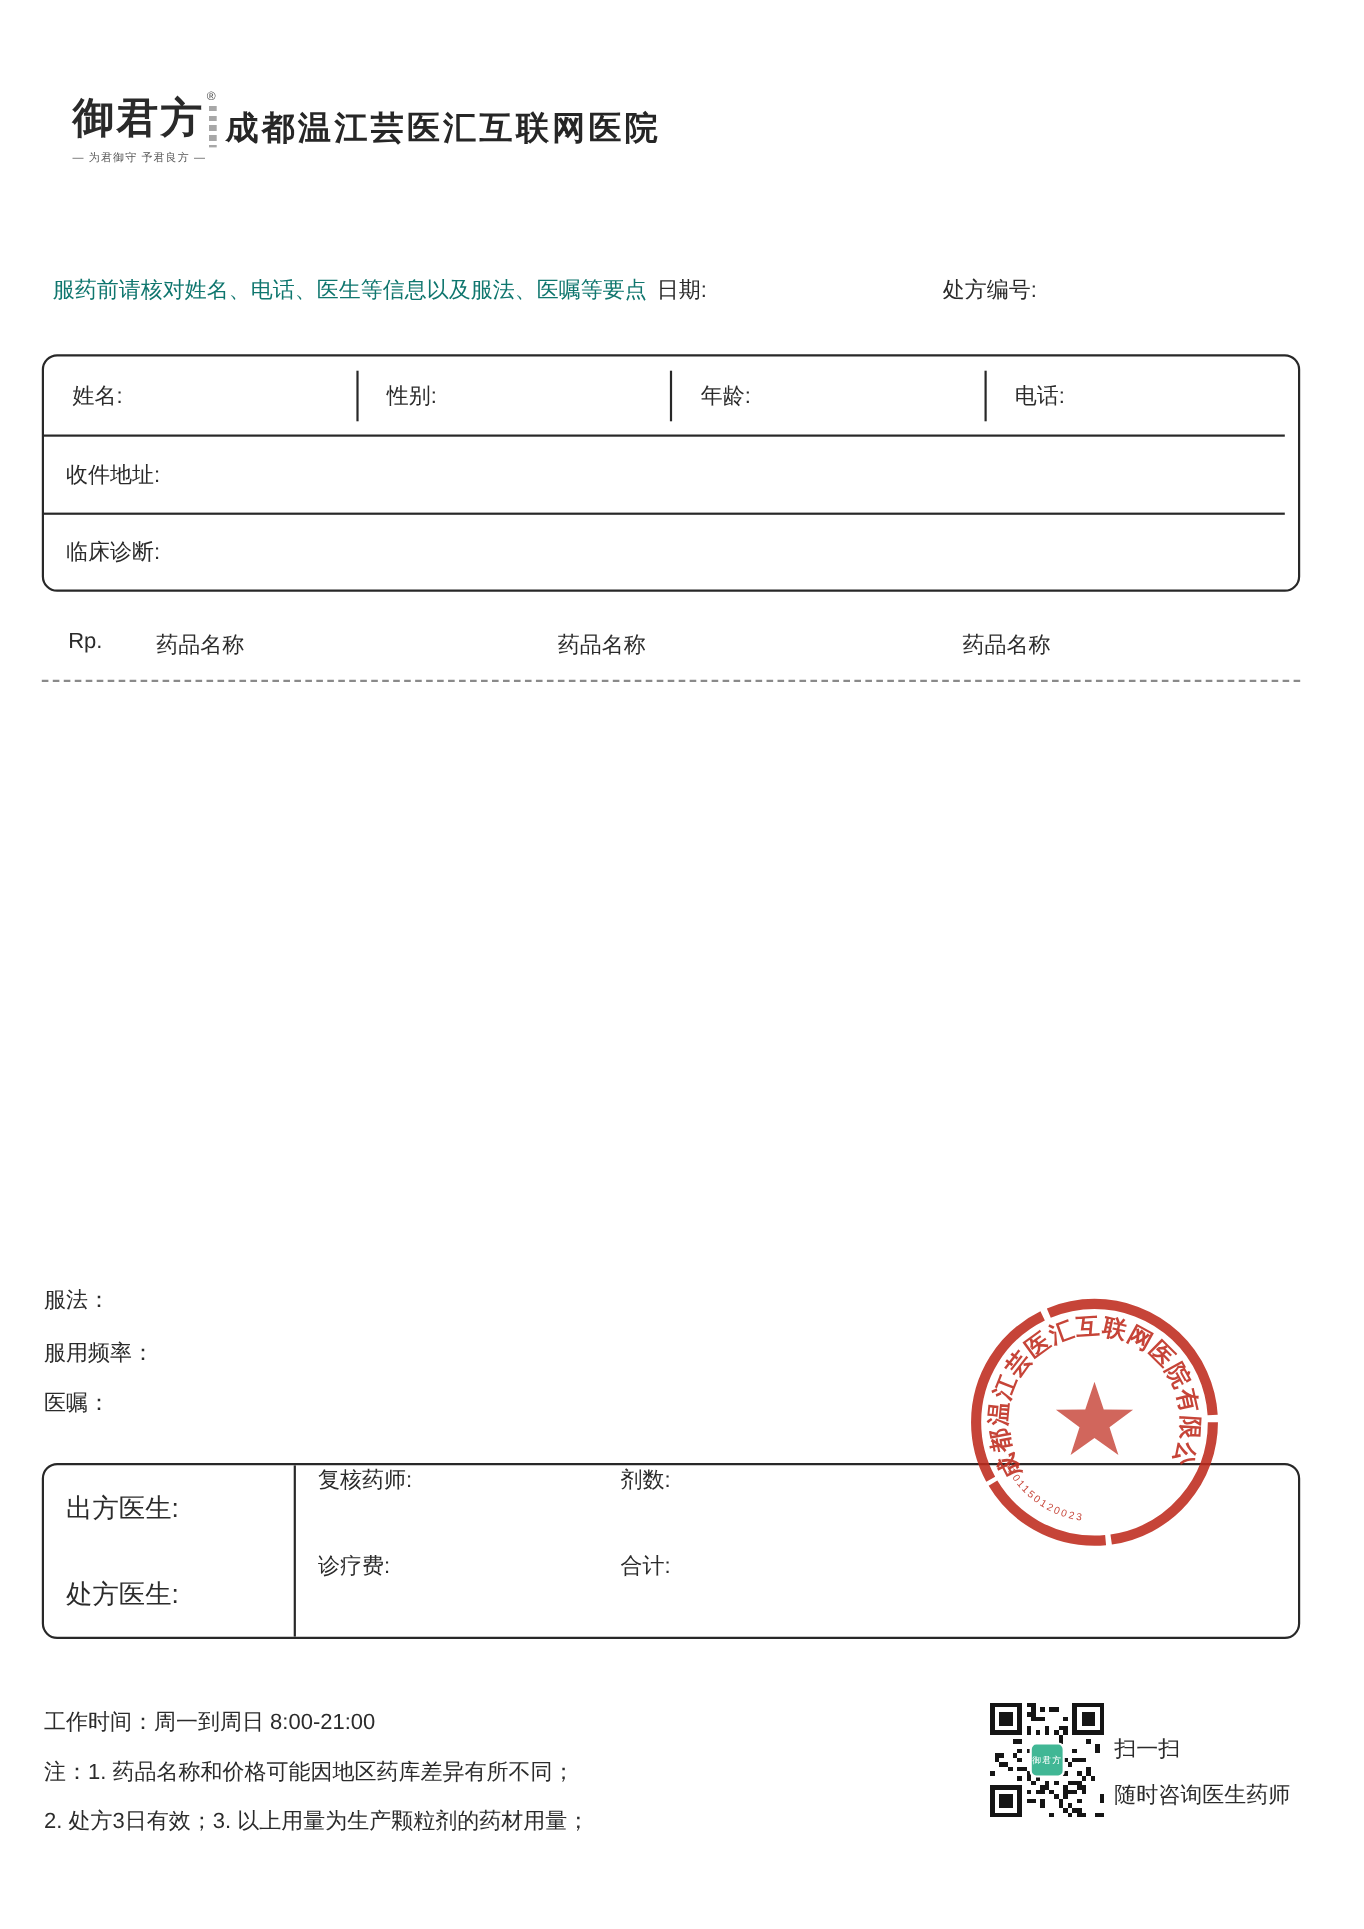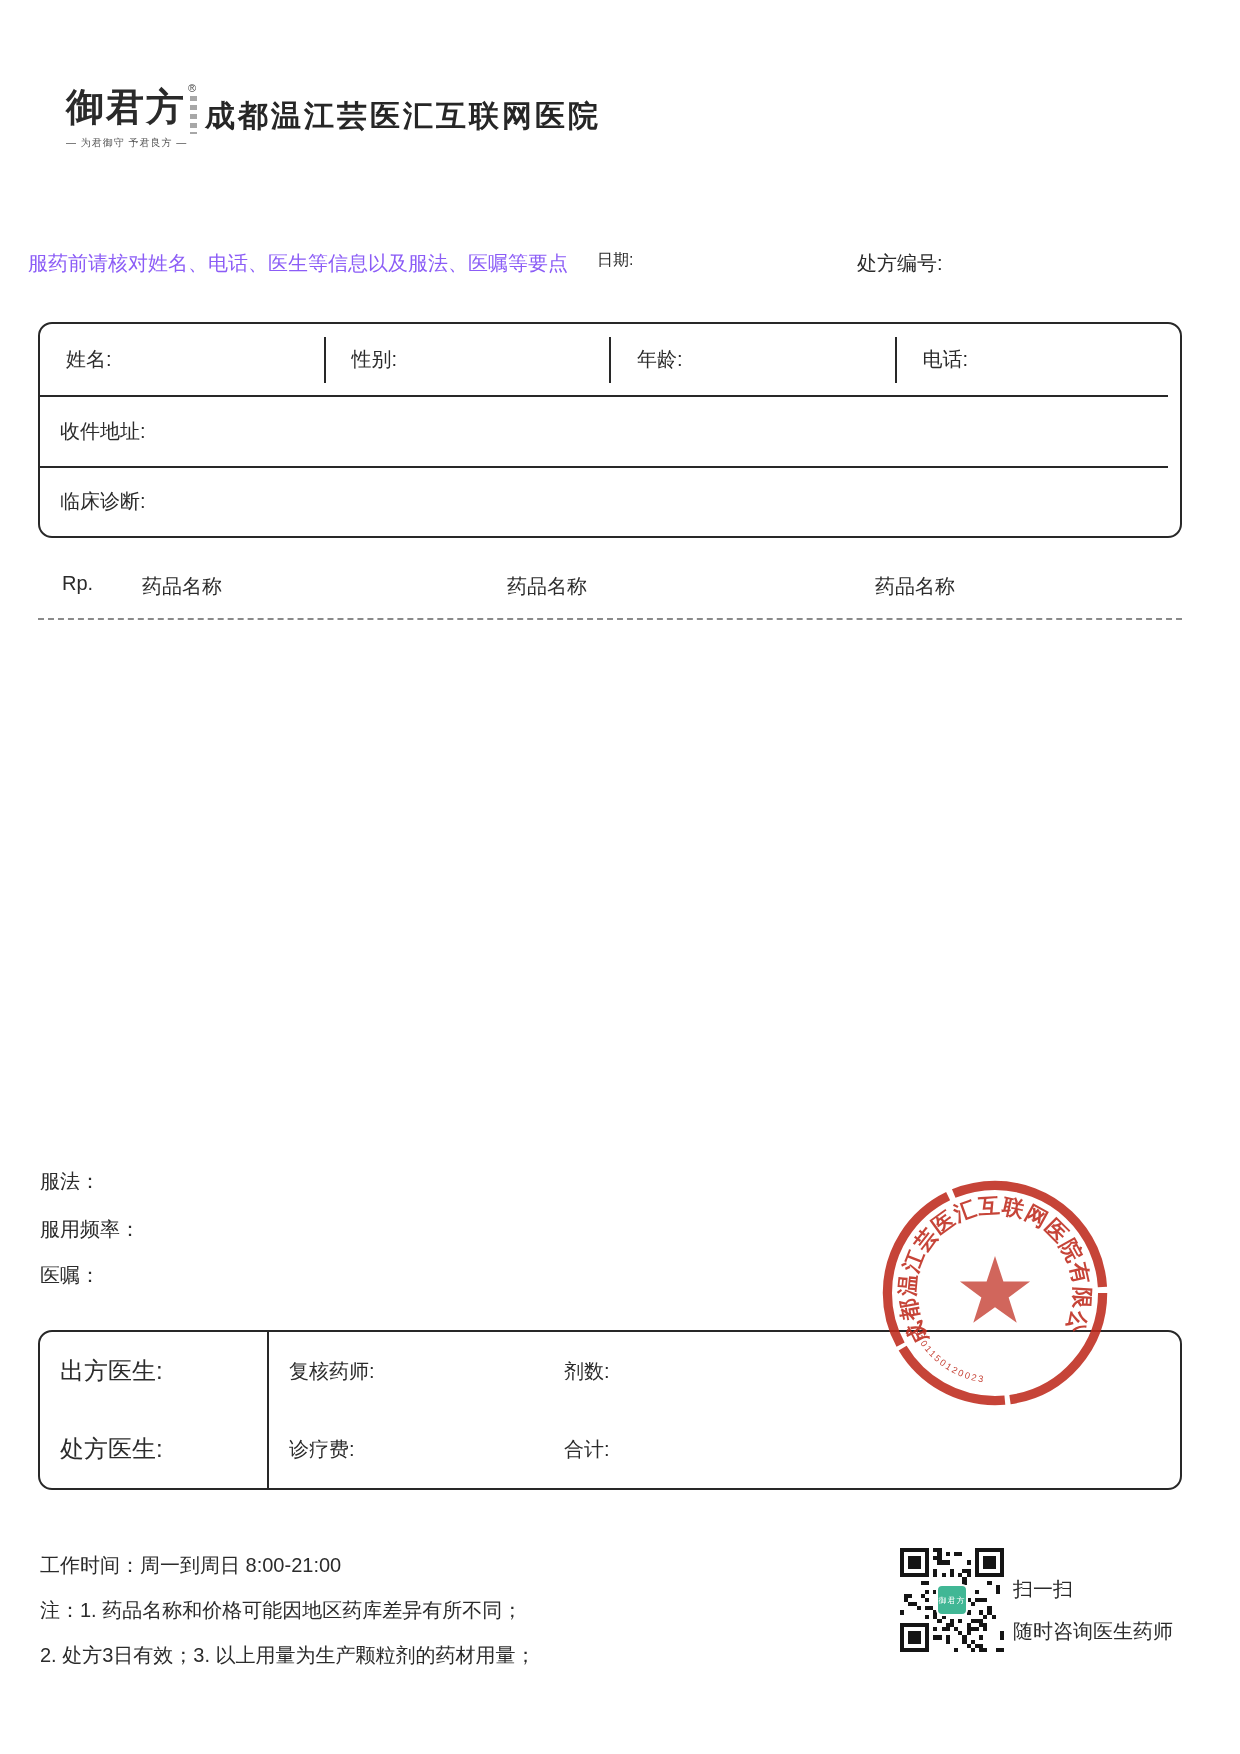--- a/index.html
+++ b/index.html
@@ -11,22 +11,22 @@
   .logo{position:absolute;left:66px;top:88px;width:130px;}
   .logo-text{font-family:"DejaVu Serif",serif;font-weight:bold;font-size:38px;
     letter-spacing:2px;color:#2a2a2a;line-height:1;}
   .logo-reg{position:absolute;left:122px;top:-6px;font-size:11px;color:#444;}
   .logo-seal-strip{position:absolute;left:124px;top:8px;width:7px;height:38px;
     background:repeating-linear-gradient(#8a8a8a 0 5px,transparent 5px 9px);opacity:.75;}
   .logo-tagline{margin-top:10px;font-size:10px;color:#555;letter-spacing:1px;white-space:nowrap;}
   .hospital-title{position:absolute;left:205px;top:96px;font-size:30px;font-weight:700;
     letter-spacing:3px;color:#262626;}
   
-  .notice-text{position:absolute;left:28px;top:250px;font-size:20px;color:#8b5cf6;}
-  .date-label{position:absolute;left:597px;top:250px;font-size:16px;text-align:center;}
+  .notice-text{position:absolute;left:48px;top:250px;font-size:20px;color:#0f766e;}
+  .date-label{position:absolute;left:597px;top:250px;font-size:20px;text-align:center;}
   .rxno-label{position:absolute;left:857px;top:250px;font-size:20px;}
   
   .patient-box{position:absolute;left:38px;top:322px;width:1144px;height:216px;
     border:2.5px solid #282828;border-radius:14px;box-sizing:border-box;
     display:flex;flex-direction:column;overflow:hidden;}
   .p-row1{display:flex;height:71px;align-items:stretch;}
   .p-cell{flex:1;display:flex;align-items:center;padding-left:26px;font-size:20px;}
   .vdiv{width:2px;background:#282828;height:46px;align-self:center;}
   .hline{border-top:2.5px solid #282828;margin-right:12px;}
   .p-row{flex:1;display:flex;align-items:center;padding-left:20px;font-size:20px;}
@@ -41,21 +41,21 @@
   
   .usage-method{position:absolute;left:40px;top:1168px;font-size:20px;}
   .usage-frequency{position:absolute;left:40px;top:1216px;font-size:20px;}
   .usage-advice{position:absolute;left:40px;top:1262px;font-size:20px;}
   
   .signoff-box{position:absolute;left:38px;top:1330px;width:1144px;height:160px;
     border:2.5px solid #282828;border-radius:14px;box-sizing:border-box;display:flex;overflow:hidden;}
   .so-left{width:227px;border-right:2px solid #282828;display:flex;flex-direction:column;}
   .so-left .so-row{flex:1;display:flex;align-items:center;padding-left:20px;font-size:24px;}
   .so-right{flex:1;display:flex;flex-direction:column;}
-  .so-right .so-row{flex:1;position:relative;display:flex;align-items:center;font-size:20px;}
+  .so-right .so-row{flex:1;position:relative;display:flex;align-items:flex-start;font-size:20px;}
   .so-lab1{padding-left:20px;}
   .so-lab2{position:absolute;left:295px;}
   
   .stamp{position:absolute;left:872px;top:1170px;width:246px;height:246px;opacity:.88;}
   .stamp svg{width:100%;height:100%;}
   .stamp-ring{fill:none;stroke:var(--stamp-color,#bf2b1d);stroke-width:9;
     stroke-dasharray:150 5 118 4 170 6 200 8;}
   .stamp-star{fill:var(--stamp-color,#bf2b1d);opacity:.82;}
   .stamp-ringtext{fill:var(--stamp-color,#bf2b1d);font-family:"DejaVu Serif",serif;
     font-weight:bold;font-size:21px;letter-spacing:1px;}

